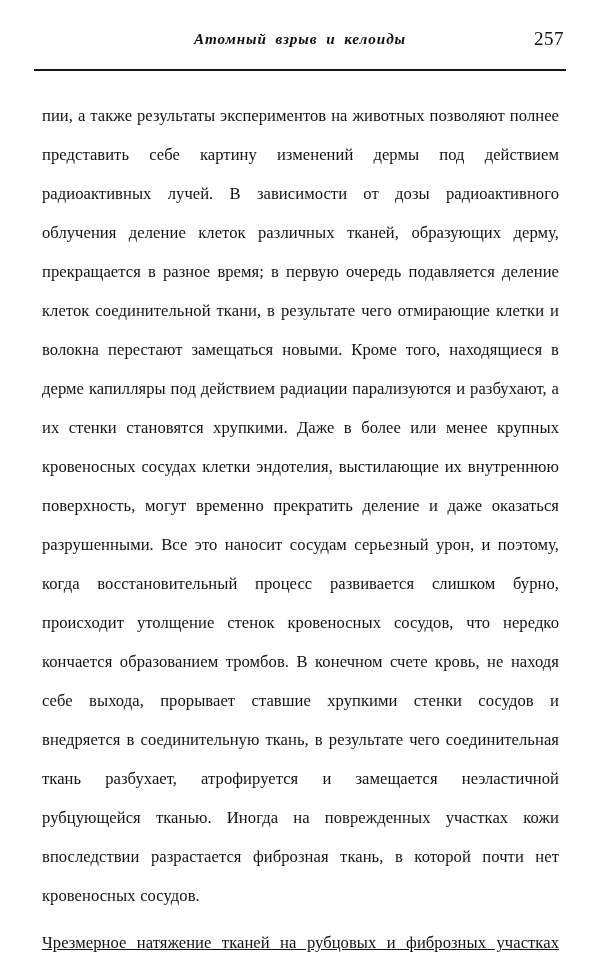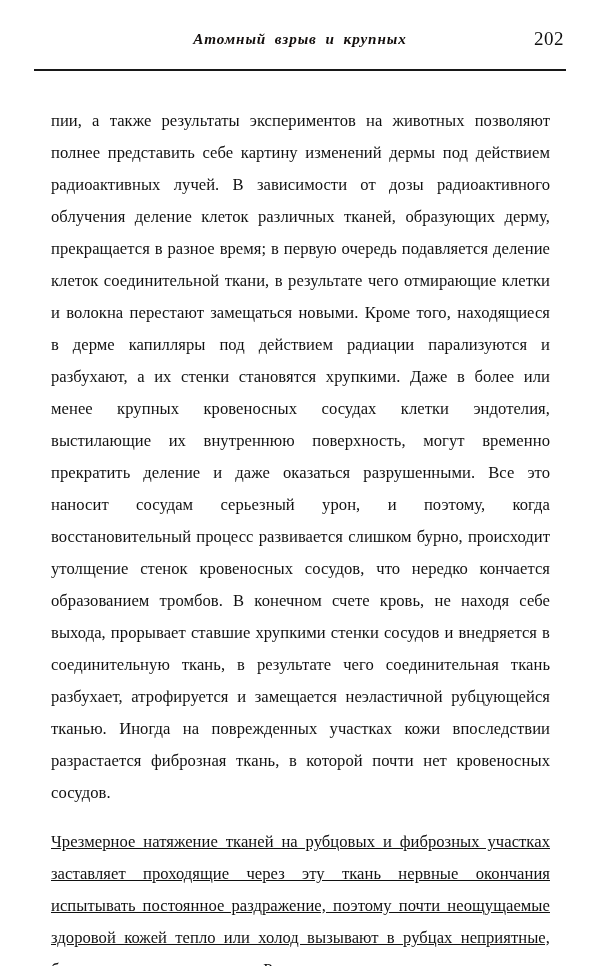--- a/index.html
+++ b/index.html
@@ -67,25 +67,25 @@
 
   
   .text-block {
     position: absolute;
     left: 34px;
     top: 88px;
     width: 533px;
   }
 
   .para {
-    margin: 17px;
+    margin: 8px;
     text-align: justify;
     text-align-last: left;
     font-size: 16.6px;
-    line-height: 32px;
+    line-height: 39px;
     color: #131313;
     letter-spacing: 0.05px;
     word-spacing: 0.4px;
     -webkit-hyphens: manual;
     hyphens: manual;
   }
 
   .para + .para {
     text-indent: 0;
     text-decoration: underline;
@@ -99,22 +99,22 @@
   .page {
     filter: contrast(1.02);
   }
 </style>
 </head>
 <body>
 
 <div class="page">
 
   <div class="running-head">
-    <div class="running-head-title">Атомный взрыв и крупных</div>
-    <div class="running-head-folio">202</div>
+    <div class="running-head-title">Атомный взрыв и келоиды</div>
+    <div class="running-head-folio">257</div>
   </div>
 
   <div class="head-rule"></div>
 
   <div class="text-block">
     <p class="para">пии, а также результаты экспериментов на животных позволяют полнее представить себе картину изменений дермы под действием радиоактивных лучей. В зависимости от дозы радиоактивного облучения деление клеток различных тканей, образующих дерму, прекращается в разное время; в первую очередь подавляется деление клеток соединительной ткани, в результате чего отмирающие клетки и волокна перестают замещаться новыми. Кроме того, находящиеся в дерме капилляры под действием радиации парализуются и разбухают, а их стенки становятся хрупкими. Даже в более или менее крупных кровеносных сосудах клетки эндотелия, выстилающие их внутреннюю поверхность, могут временно прекратить деление и даже оказаться разрушенными. Все это наносит сосудам серьезный урон, и поэтому, когда восстановительный процесс развивается слишком бурно, происходит утолщение стенок кровеносных сосудов, что нередко кончается образованием тромбов. В конечном счете кровь, не находя себе выхода, прорывает ставшие хрупкими стенки сосудов и внедряется в соединительную ткань, в результате чего соединительная ткань разбухает, атрофируется и замещается неэластичной рубцующейся тканью. Иногда на поврежденных участках кожи впоследствии разрастается фиброзная ткань, в которой почти нет кровеносных сосудов.</p>
     <p class="para para-indent">Чрезмерное натяжение тканей на рубцовых и фиброзных участках заставляет проходящие через эту ткань нервные окончания испытывать постоянное раздражение, поэтому почти неощущаемые здоровой кожей тепло или холод вызывают в рубцах неприятные, болезненные ощущения. Реакция дермы на радиоактивное облучение, характер восстановительного процесса, форма зарубцевавшегося участка и болезненные ощущения позволяют предположить, что кожные новообразования, отмечаемые у пострадавших при взрыве атомной бомбы, весьма близко напоминают келоиды. Однако до сих пор неизвестны случаи возникновения на поверхности кожи выпуклых образований, подобных келоиду, в результате воздействия на кожу одних только радиоактивных лучей.</p>
     <p class="para para-indent">Из сказанного выше следует, что при наружном воздействии на кожу радиоактивными лучами келоид</p>
   </div>
 

